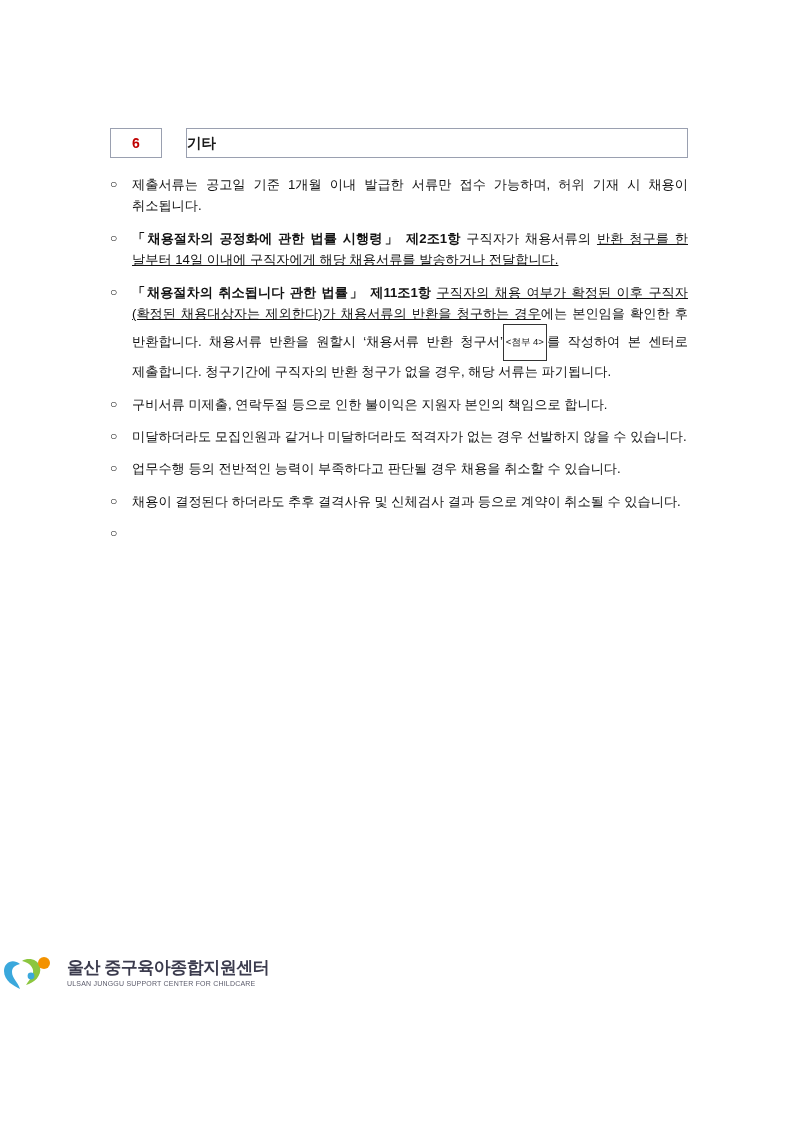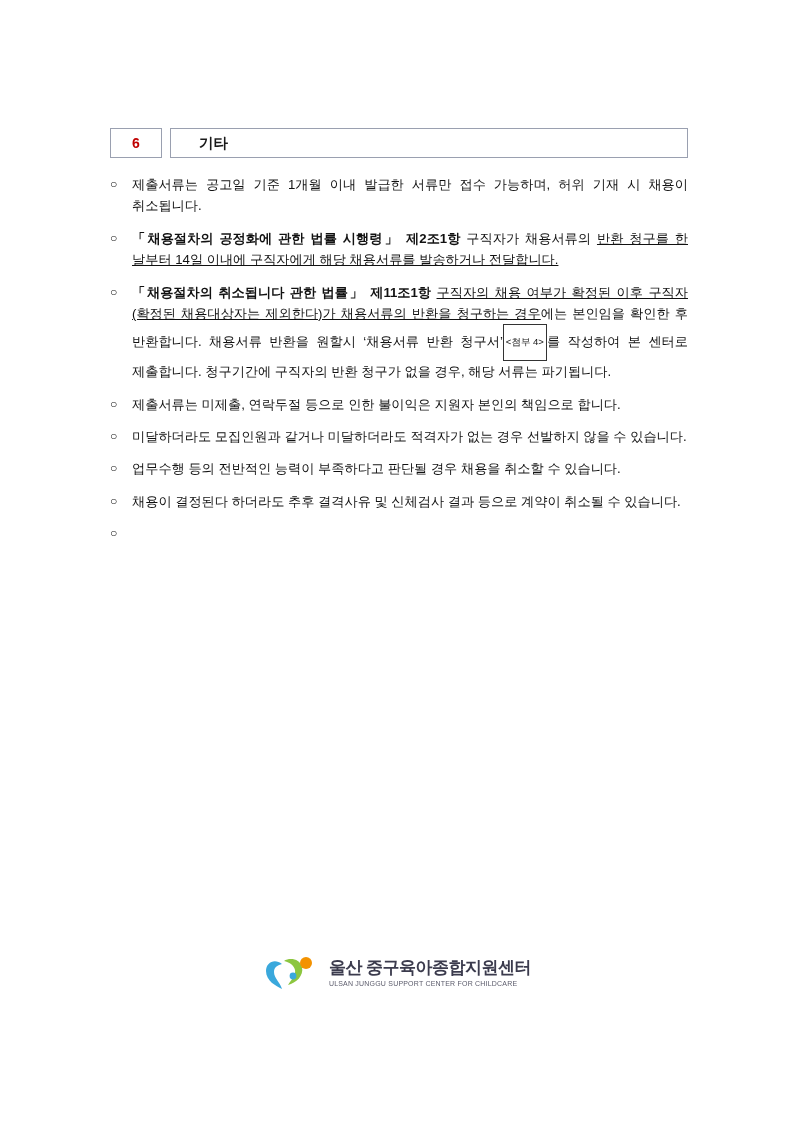--- a/index.html
+++ b/index.html
@@ -37,25 +37,25 @@
     display: flex;
     align-items: center;
     justify-content: center;
     font-size: 14px;
     font-weight: bold;
     color: #c00000;
     box-sizing: border-box;
   }
   .sec-title {
     flex: 1;
-    margin-left: 8px;
+    margin-left: 24px;
     border: 1px solid #9aa0b0;
     display: flex;
     align-items: center;
-    padding-left: 28px;
+    padding-left: 0;
     font-size: 14.5px;
     font-weight: bold;
     color: #1a1a1a;
     box-sizing: border-box;
   }
 
   
   ul.items {
     list-style: none;
     margin: 16px 0 0 0;
@@ -92,21 +92,21 @@
     color: #111;
   }
 
   
   .footer {
     position: absolute;
     left: 0;
     right: 0;
     top: 952px;
     display: flex;
-    justify-content: center;
+    justify-content: flex-start;
     align-items: center;
   }
   .logo-wrap {
     display: flex;
     align-items: center;
     gap: 9px;
   }
   .logo-mark {
     position: relative;
     width: 58px;
@@ -140,21 +140,21 @@
 
     <div class="section-head">
       <div class="sec-num">6</div>
       <div class="sec-title">기타</div>
     </div>
 
     <ul class="items" id="item-list">
         <li><span class="marker">○</span><span><span>제출서류는 공고일 기준 1개월 이내 발급한 서류만 접수 가능하며, 허위 기재 시 채용이 취소됩니다.</span></span></li>
         <li><span class="marker">○</span><span><span class="b">「채용절차의 공정화에 관한 법률 시행령」 제2조1항 </span><span>구직자가 채용서류의 </span><span class="u">반환 청구를 한 날부터 14일 이내에 구직자에게 해당 채용서류를 발송하거나 전달합니다.</span></span></li>
         <li><span class="marker">○</span><span><span class="b">「채용절차의 취소됩니다 관한 법률」 제11조1항 </span><span class="u"> 구직자의 채용 여부가 확정된 이후 구직자(확정된 채용대상자는 제외한다)가 채용서류의 반환을 청구하는 경우</span><span>에는 본인임을 확인한 후 반환합니다. 채용서류 반환을 원할시 ‘채용서류 반환 청구서’</span><span class="boxed">&lt;첨부 4&gt;</span><span>를 작성하여 본 센터로 제출합니다. 청구기간에 구직자의 반환 청구가 없을 경우, 해당 서류는 파기됩니다.</span></span></li>
-        <li><span class="marker">○</span><span><span>제출서류는 미제출, 연락두절 등으로 인한 불이익은 지원자 본인의 책임으로 합니다.</span></span></li>
+        <li><span class="marker">○</span><span><span>구비서류 미제출, 연락두절 등으로 인한 불이익은 지원자 본인의 책임으로 합니다.</span></span></li>
         <li><span class="marker">○</span><span><span>미달하더라도 모집인원과 같거나 미달하더라도 적격자가 없는 경우 선발하지 않을 수 있습니다.</span></span></li>
         <li><span class="marker">○</span><span><span>업무수행 등의 전반적인 능력이 부족하다고 판단될 경우 채용을 취소할 수 있습니다.</span></span></li>
         <li><span class="marker">○</span><span><span>채용이 결정된다 하더라도 추후 결격사유 및 신체검사 결과 등으로 계약이 취소될 수 있습니다.</span></span></li>
         <li><span class="marker">○</span></li>
       </ul>
 
   </div>
 
   <div class="footer">
     <div class="logo-wrap">

